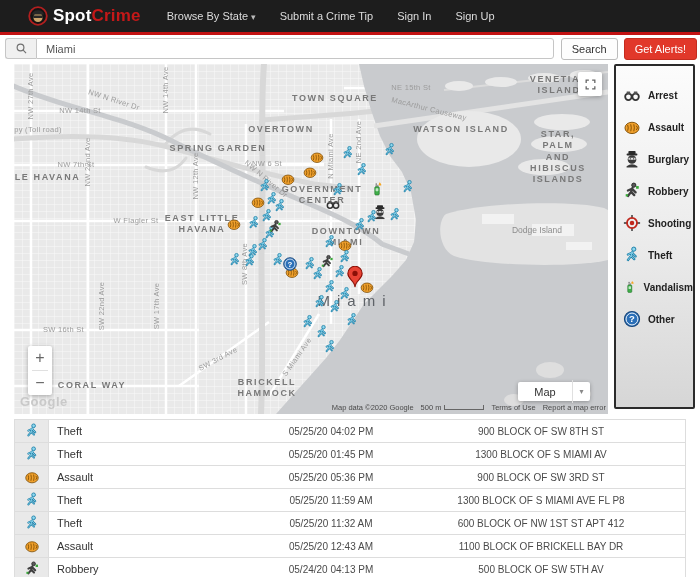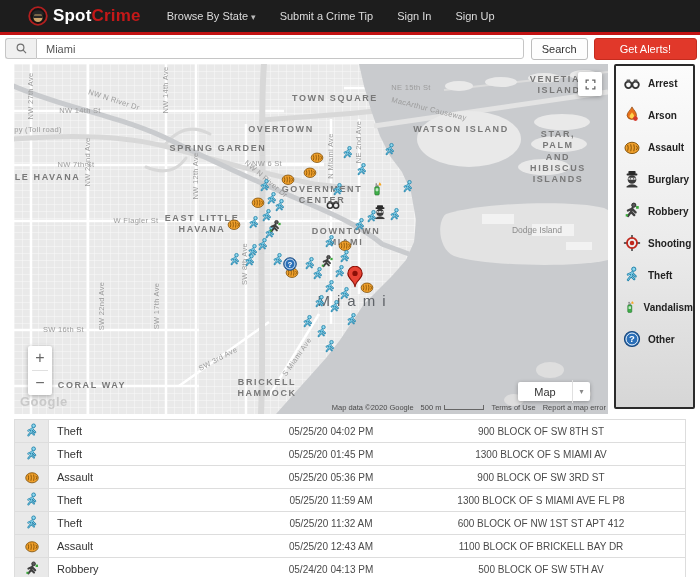--- a/index.html
+++ b/index.html
@@ -18,21 +18,21 @@
   .red-stripe { height:3px; background:#c21212; }
 
   
   .search-row { height:27px; display:flex; align-items:center; padding:0 3px 0 5px; background:#fff; }
   .addon { width:31px; height:21px; background:#f0f0f0; border:1px solid #c6c6c6; border-right:none;
     border-radius:3px 0 0 3px; display:flex; align-items:center; justify-content:center; }
   .search-input { flex:1; height:21px; border:1px solid #c6c6c6; border-radius:0 3px 3px 0;
     font-size:11px; color:#555; padding:0 9px; outline:none; font-family:inherit; }
   .search-btn { height:22px; margin-left:7px; padding:0 10px; background:#fdfdfd; border:1px solid #bcbcbc;
     border-radius:3px; font-size:11px; color:#333; cursor:pointer; font-family:inherit; }
-  .alerts-btn { height:22px; margin-left:6px; padding:0 25px; background:#e1382a; border:1px solid #c42c1f;
+  .alerts-btn { height:22px; margin-left:6px; padding:0 10px; background:#e1382a; border:1px solid #c42c1f;
     border-radius:3px; font-size:11px; color:#fff; cursor:pointer; font-family:inherit; }
 
   
   .main { display:flex; padding:2px 5px 0 14px; gap:6px; }
   .map-wrap { position:relative; width:594px; height:350px; background:#e9e9e9; overflow:hidden; }
   .map-bg { position:absolute; inset:0; z-index:0; }
   .map-labels { position:absolute; inset:0; z-index:2; pointer-events:none; }
   .map-label { position:absolute; transform:translate(-50%,-50%); white-space:pre-line; text-align:center; line-height:1.25; }
   .map-label.area   { font-size:9px;  color:#787878; font-weight:bold; letter-spacing:1.6px; }
   .map-label.street { font-size:7.5px; color:#9c9c9c; letter-spacing:.3px; }
@@ -53,21 +53,21 @@
 
   .google-logo { position:absolute; left:6px; bottom:5px; z-index:5; font-size:13px; font-weight:bold;
     color:#c9c9c9; letter-spacing:.5px; }
   .attribution { position:absolute; right:2px; bottom:2px; z-index:5; display:flex; align-items:center;
     gap:7px; font-size:7.5px; color:#4a4a4a;margin-top:47px; }
   .scale-box { display:flex; align-items:center; gap:3px; }
   .scale-line { width:40px; height:5px; border:1px solid #666; border-top:none; }
 
   
   .legend { width:81px; height:345px; border:2px solid #2b2b2b; border-radius:2px;
-    background:linear-gradient(180deg,#fcfcfc 0%,#eaeaea 55%,#d6d6d6 100%); padding-top:1px; flex-shrink:0; }
+    background:linear-gradient(180deg,#fcfcfc 0%,#eaeaea 55%,#d6d6d6 100%); padding-top:13px; flex-shrink:0; }
   .legend-item { display:flex; align-items:center; gap:7px; height:32px; padding-left:7px; }
   .legend-label { font-size:10px; font-weight:bold; color:#222; }
 
   
   .crime-table { margin:5px 14px 0 14px; border:1px solid #ddd; border-bottom:none; }
   .crime-row { display:grid; grid-template-columns:34px 186px 192px 1fr; height:23px; align-items:center;
     border-bottom:1px solid #ddd; background:#fff; cursor:pointer; }
   .cell-icon { background:#e9e9e9; border-right:1px solid #ddd; height:100%; display:flex; align-items:center; justify-content:center; }
   .cell-type { padding-left:8px; font-size:11px; color:#333; }
   .cell-date { text-align:center; font-size:10px; color:#4a4a4a; }
@@ -456,26 +456,20 @@
 
   <aside class="legend">
       <div class="legend-item">
         <svg viewBox="0 0 20 20" width="18" height="18">
           <use href="#sym-arrest" xlink:href="#sym-arrest"></use>
         </svg>
         <span class="legend-label">Arrest</span>
       </div>
       <div class="legend-item">
         <svg viewBox="0 0 20 20" width="18" height="18">
-          <use href="#sym-arson" xlink:href="#sym-arson"></use>
-        </svg>
-        <span class="legend-label">Arson</span>
-      </div>
-      <div class="legend-item">
-        <svg viewBox="0 0 20 20" width="18" height="18">
           <use href="#sym-assault" xlink:href="#sym-assault"></use>
         </svg>
         <span class="legend-label">Assault</span>
       </div>
       <div class="legend-item">
         <svg viewBox="0 0 20 20" width="18" height="18">
           <use href="#sym-burglary" xlink:href="#sym-burglary"></use>
         </svg>
         <span class="legend-label">Burglary</span>
       </div>

